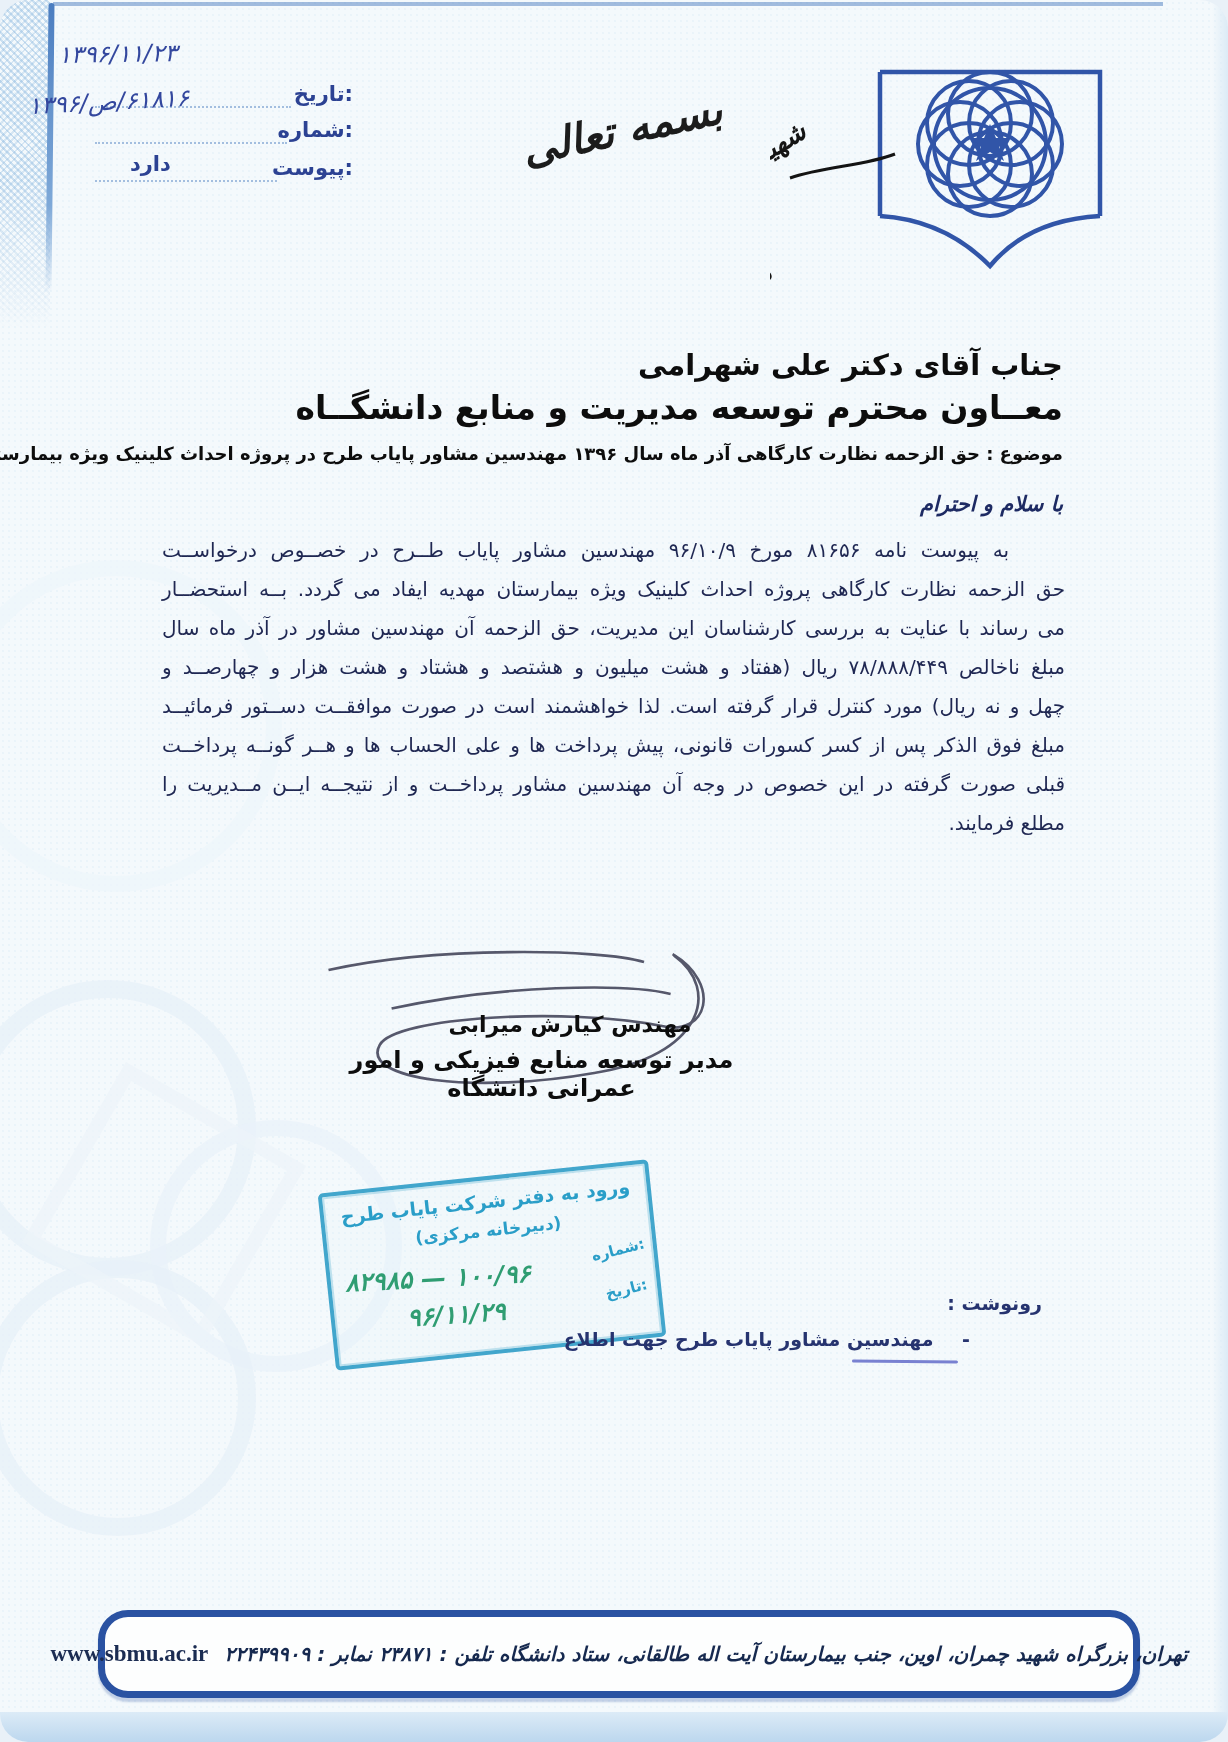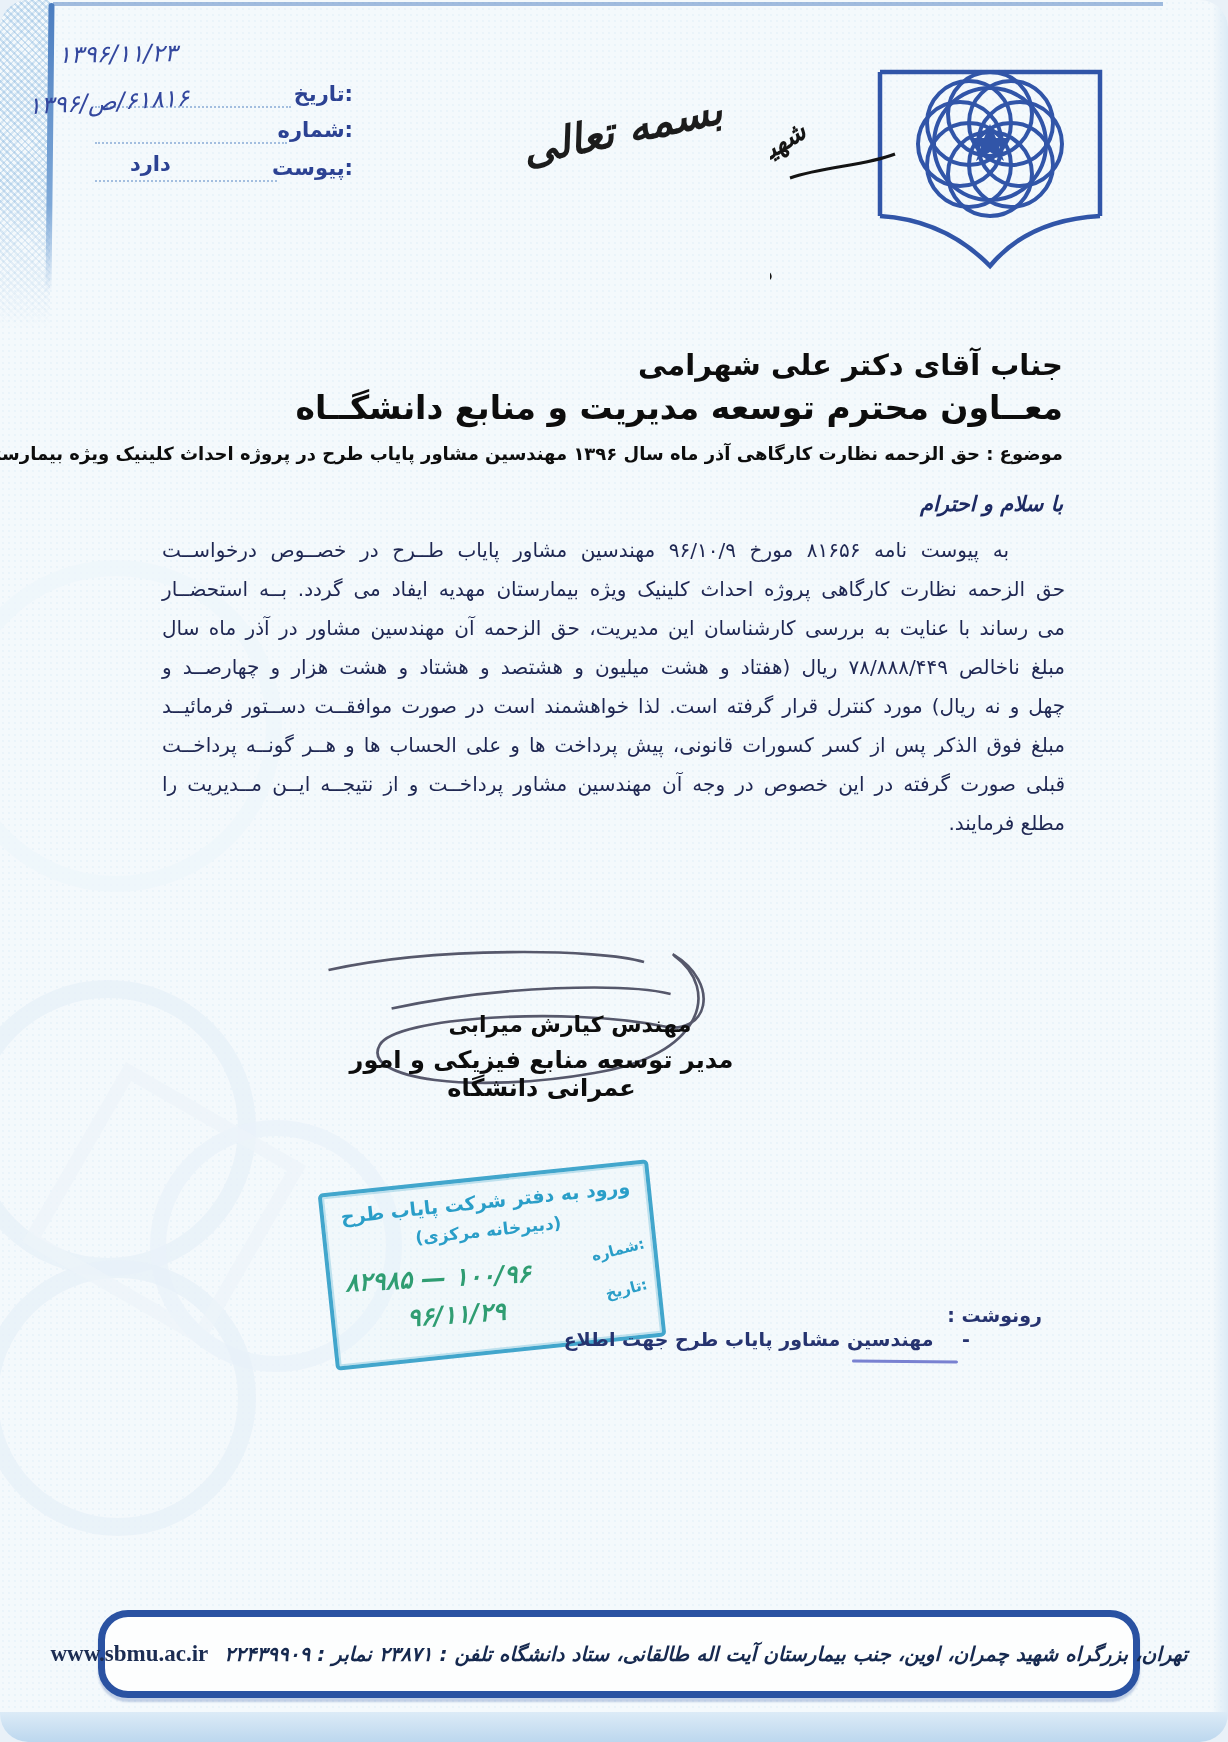--- a/index.html
+++ b/index.html
@@ -131,21 +131,21 @@
 
   <div class="abs stamp">
     <div class="abs c" style="top:10px;font-size:19px;font-weight:bold;">ورود به دفتر شرکت پایاب طرح</div>
     <div class="abs c" style="top:40px;font-size:17px;font-weight:bold;">(دبیرخانه مرکزی)</div>
     <div class="abs" style="right:8px;top:74px;font-size:15px;font-weight:bold;transform:rotate(-8deg);">شماره:</div>
     <div class="abs stamp-ink rtl" style="left:14px;top:78px;font-size:25px;transform:rotate(3deg);white-space:nowrap;">۸۲۹۸۵ — ۱۰۰/۹۶</div>
     <div class="abs" style="right:10px;top:114px;font-size:15px;font-weight:bold;transform:rotate(-8deg);">تاریخ:</div>
     <div class="abs stamp-ink rtl" style="left:72px;top:116px;font-size:25px;transform:rotate(2deg);letter-spacing:4px;">۹۶/۱۱/۲۹</div>
   </div>
 
-  <div class="abs rtl" style="right:186px;top:1292px;font-size:19px;font-weight:bold;color:#26336f;margin-top:12px;">رونوشت :</div>
+  <div class="abs rtl" style="right:186px;top:1292px;font-size:19px;font-weight:bold;color:#26336f;">رونوشت :</div>
   <div class="abs" style="right:258px;top:1328px;font-size:19px;font-weight:bold;color:#26336f;direction:rtl;white-space:nowrap;">
     <span>-</span>
     <span style="margin-right:22px;">مهندسین مشاور پایاب طرح جهت اطلاع</span>
   </div>
   <div class="abs" style="left:852px;top:1360px;width:106px;height:3px;background:#5a63c5;opacity:.8;border-radius:2px;transform:rotate(.5deg);"></div>
 
   <div class="abs footer-bar">
     <span class="footer-address">تهران، بزرگراه شهید چمران، اوین، جنب بیمارستان آیت اله طالقانی، ستاد دانشگاه تلفن : ۲۳۸۷۱ نمابر : ۲۲۴۳۹۹۰۹</span>
     <span class="footer-site">www.sbmu.ac.ir</span>
   </div>

